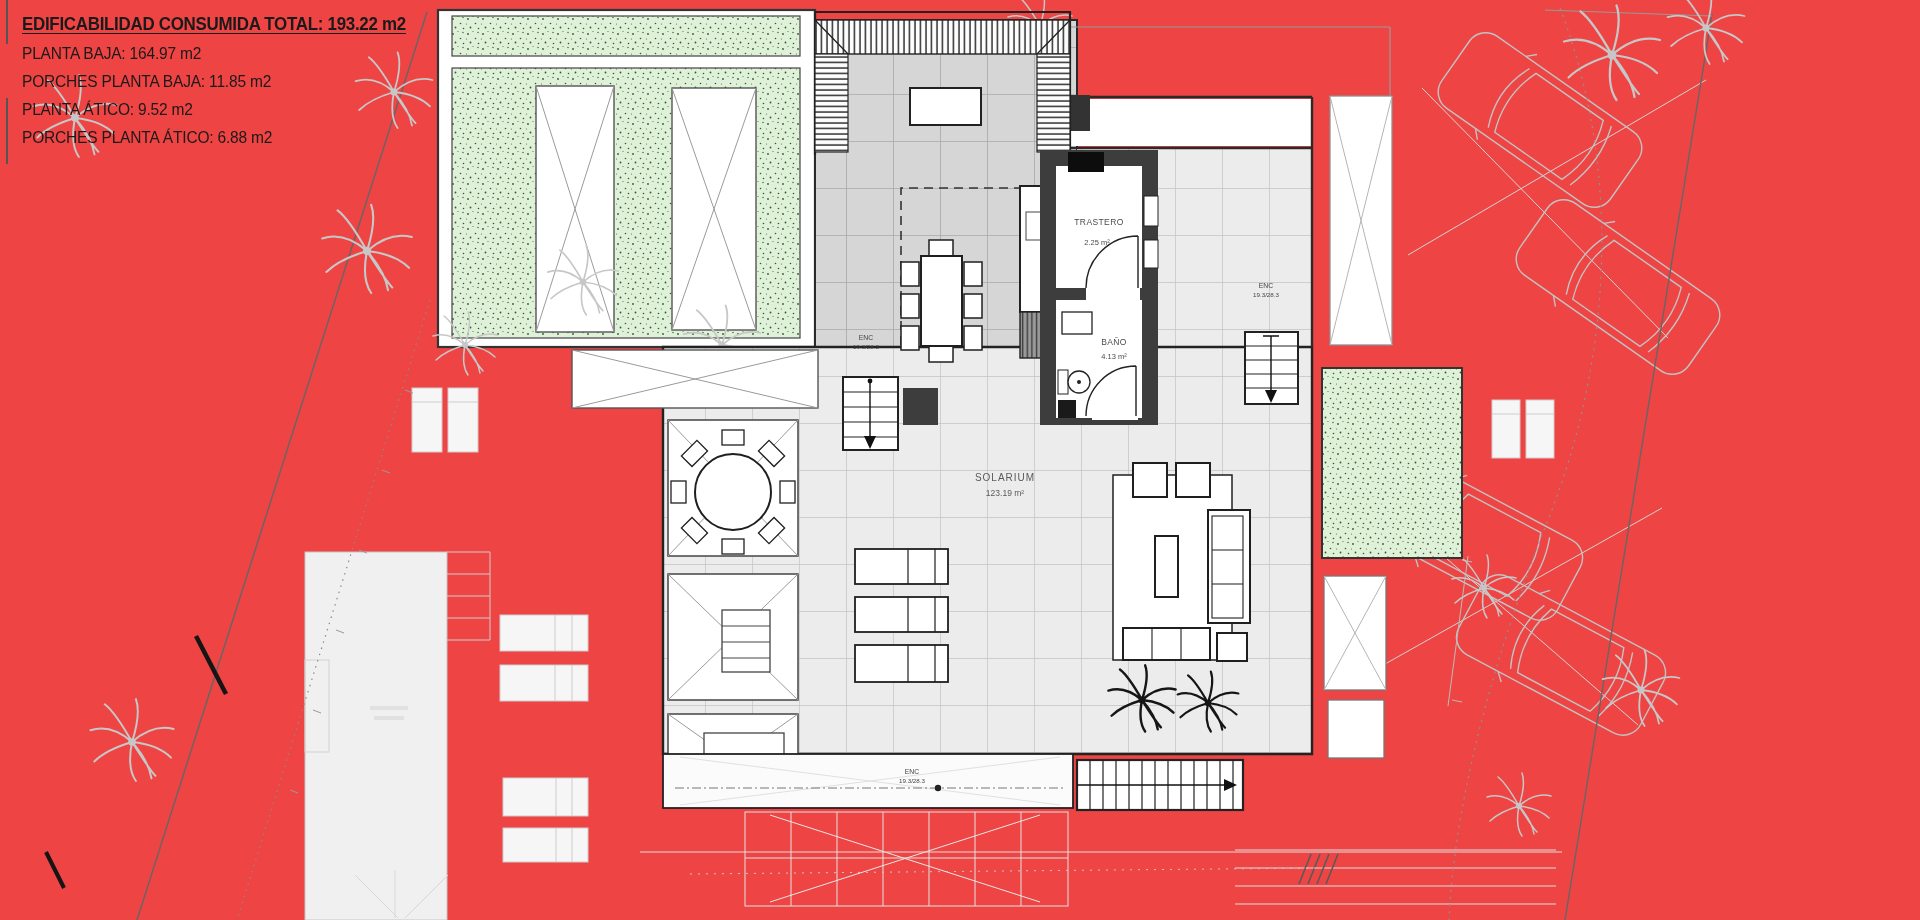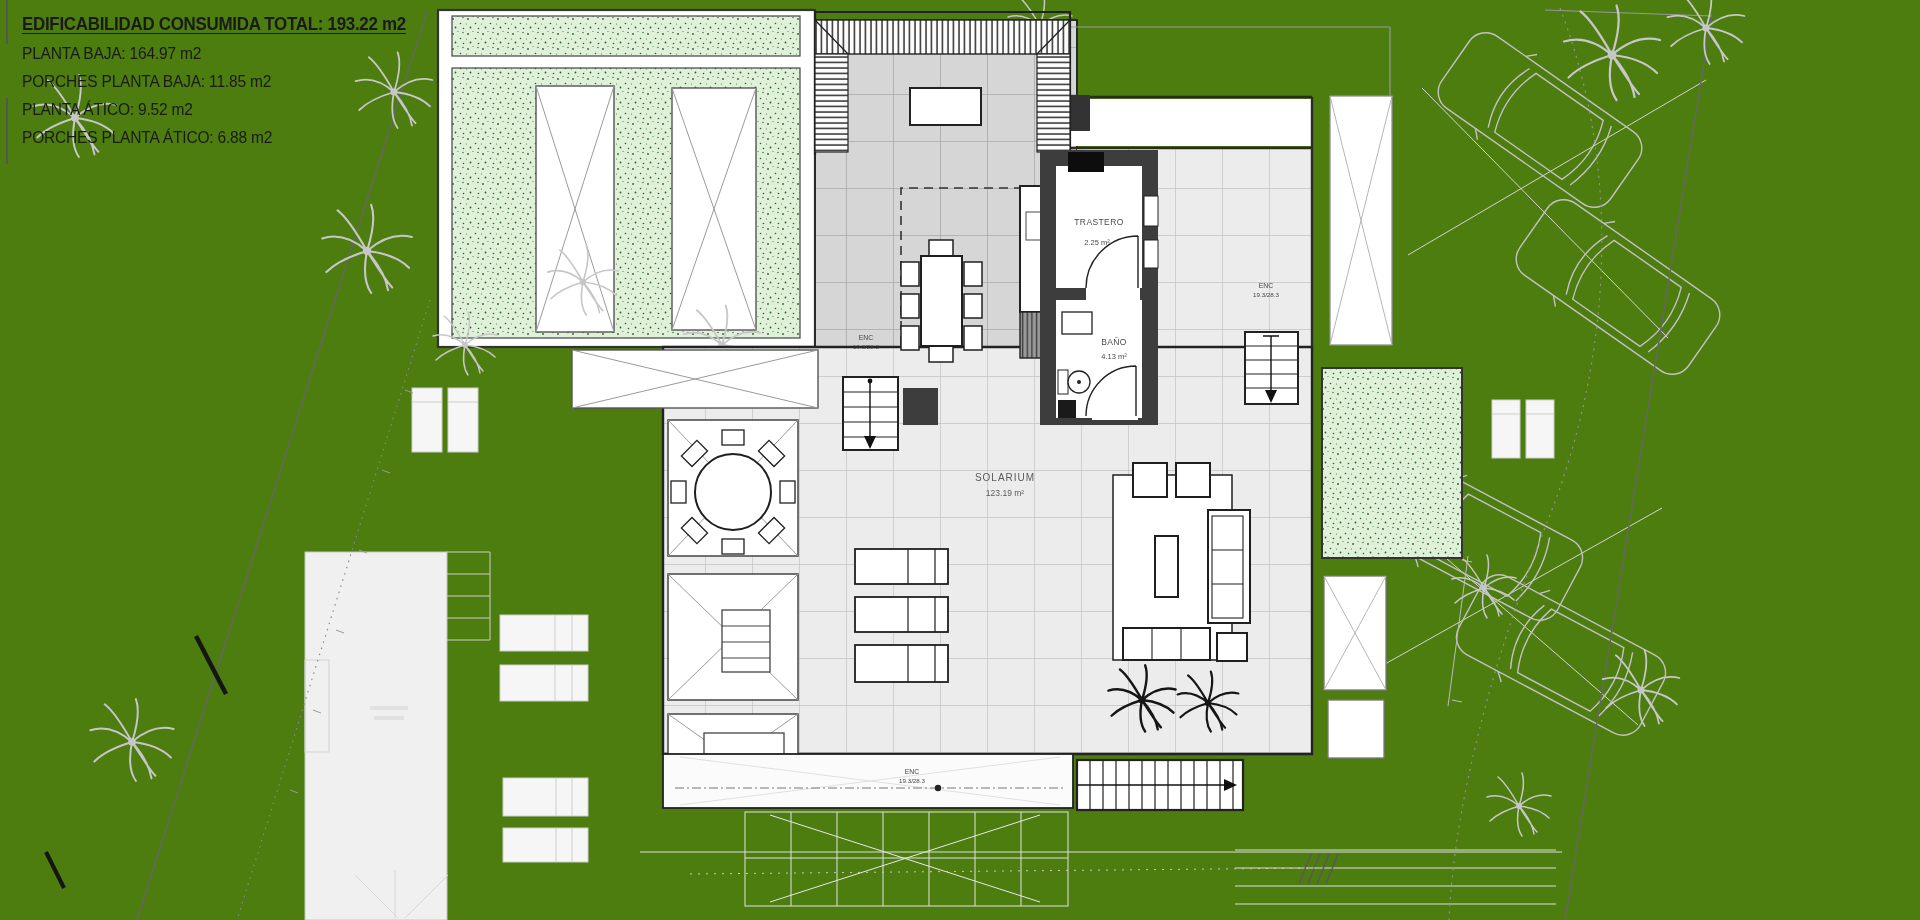--- a/index.html
+++ b/index.html
@@ -1,16 +1,16 @@
 <!DOCTYPE html>
 <html><head>
 <meta charset="utf-8">
 <style>
   html,body{margin:0;padding:0;background:#ffffff;}
-  .stage{position:relative;width:1920px;height:920px;overflow:hidden;background:#4d7c0f;
+  .stage{position:relative;width:1920px;height:920px;overflow:hidden;background:#ef4444;
          font-family:"Liberation Sans",sans-serif;}
   .info-panel{position:absolute;left:22px;top:14px;z-index:5;color:#1a1a1a;
               transform:scaleX(.94);transform-origin:left top;white-space:nowrap;}
   .info-panel h1{margin:0 0 9px 0;font-size:18px;font-weight:700;letter-spacing:-.3px;
                  text-decoration:underline;text-underline-offset:3px;}
   .info-panel p{margin:0 0 9px 0;font-size:16.5px;font-weight:400;letter-spacing:-.2px;}
   svg{position:absolute;left:0;top:0;}
   svg text{font-family:"Liberation Sans",sans-serif;fill:#4a4a4a;}
   .room-name{font-size:8.5px;letter-spacing:.4px;}
   .room-area{font-size:7.5px;}

